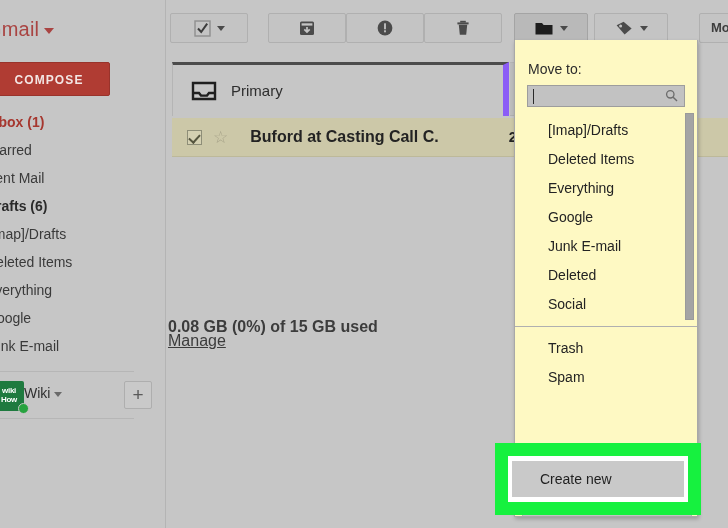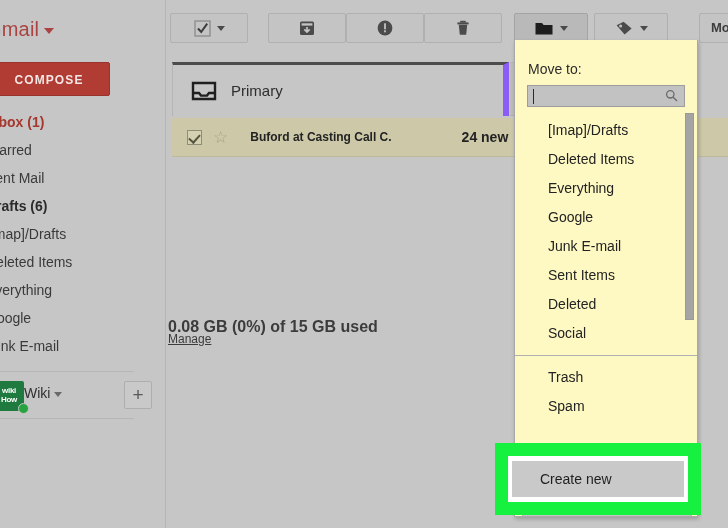--- a/index.html
+++ b/index.html
@@ -299,21 +299,21 @@
     transform: rotate(42deg);
   }
   .msg-star {
     margin-left: 11px;
     font-size: 17px;
     color: #a8a48a;
     line-height: 1;
   }
   .msg-sender {
     margin-left: 22px;
-    font-size: 12px;
+    font-size: 16px;
     font-weight: bold;
     color: #232323;
     white-space: nowrap;
   }
   .msg-count {
     margin-left: 70px;
     font-size: 14px;
     font-weight: bold;
     color: #232323;
     white-space: nowrap;
@@ -334,21 +334,21 @@
     top: 318px;
     font-size: 16px;
     font-weight: bold;
     color: #3c3c3c;
     white-space: nowrap;
   }
   .storage-manage {
     position: absolute;
     left: 168px;
     top: 332px;
-    font-size: 12px;
+    font-size: 16px;
     color: #3c3c3c;
     text-decoration: underline;
   }
 
   
   .dropdown {
     position: absolute;
     left: 514px;
     top: 40px;
     width: 184px;
@@ -646,21 +646,20 @@
         </svg>
       </span>
     </div>
 
     <div class="dd-list">
       <div class="dd-item">[Imap]/Drafts</div>
       <div class="dd-item">Deleted Items</div>
       <div class="dd-item">Everything</div>
       <div class="dd-item">Google</div>
       <div class="dd-item">Junk E-mail</div>
-      <div class="dd-item">Sent Items</div>
       <div class="dd-item">Deleted</div>
       <div class="dd-item">Social</div>
       <div class="dd-sep"></div>
       <div class="dd-item">Trash</div>
       <div class="dd-item">Spam</div>
     </div>
 
     <div class="dd-scrollbar"></div>
 
     <div class="dd-create">Create new</div>

